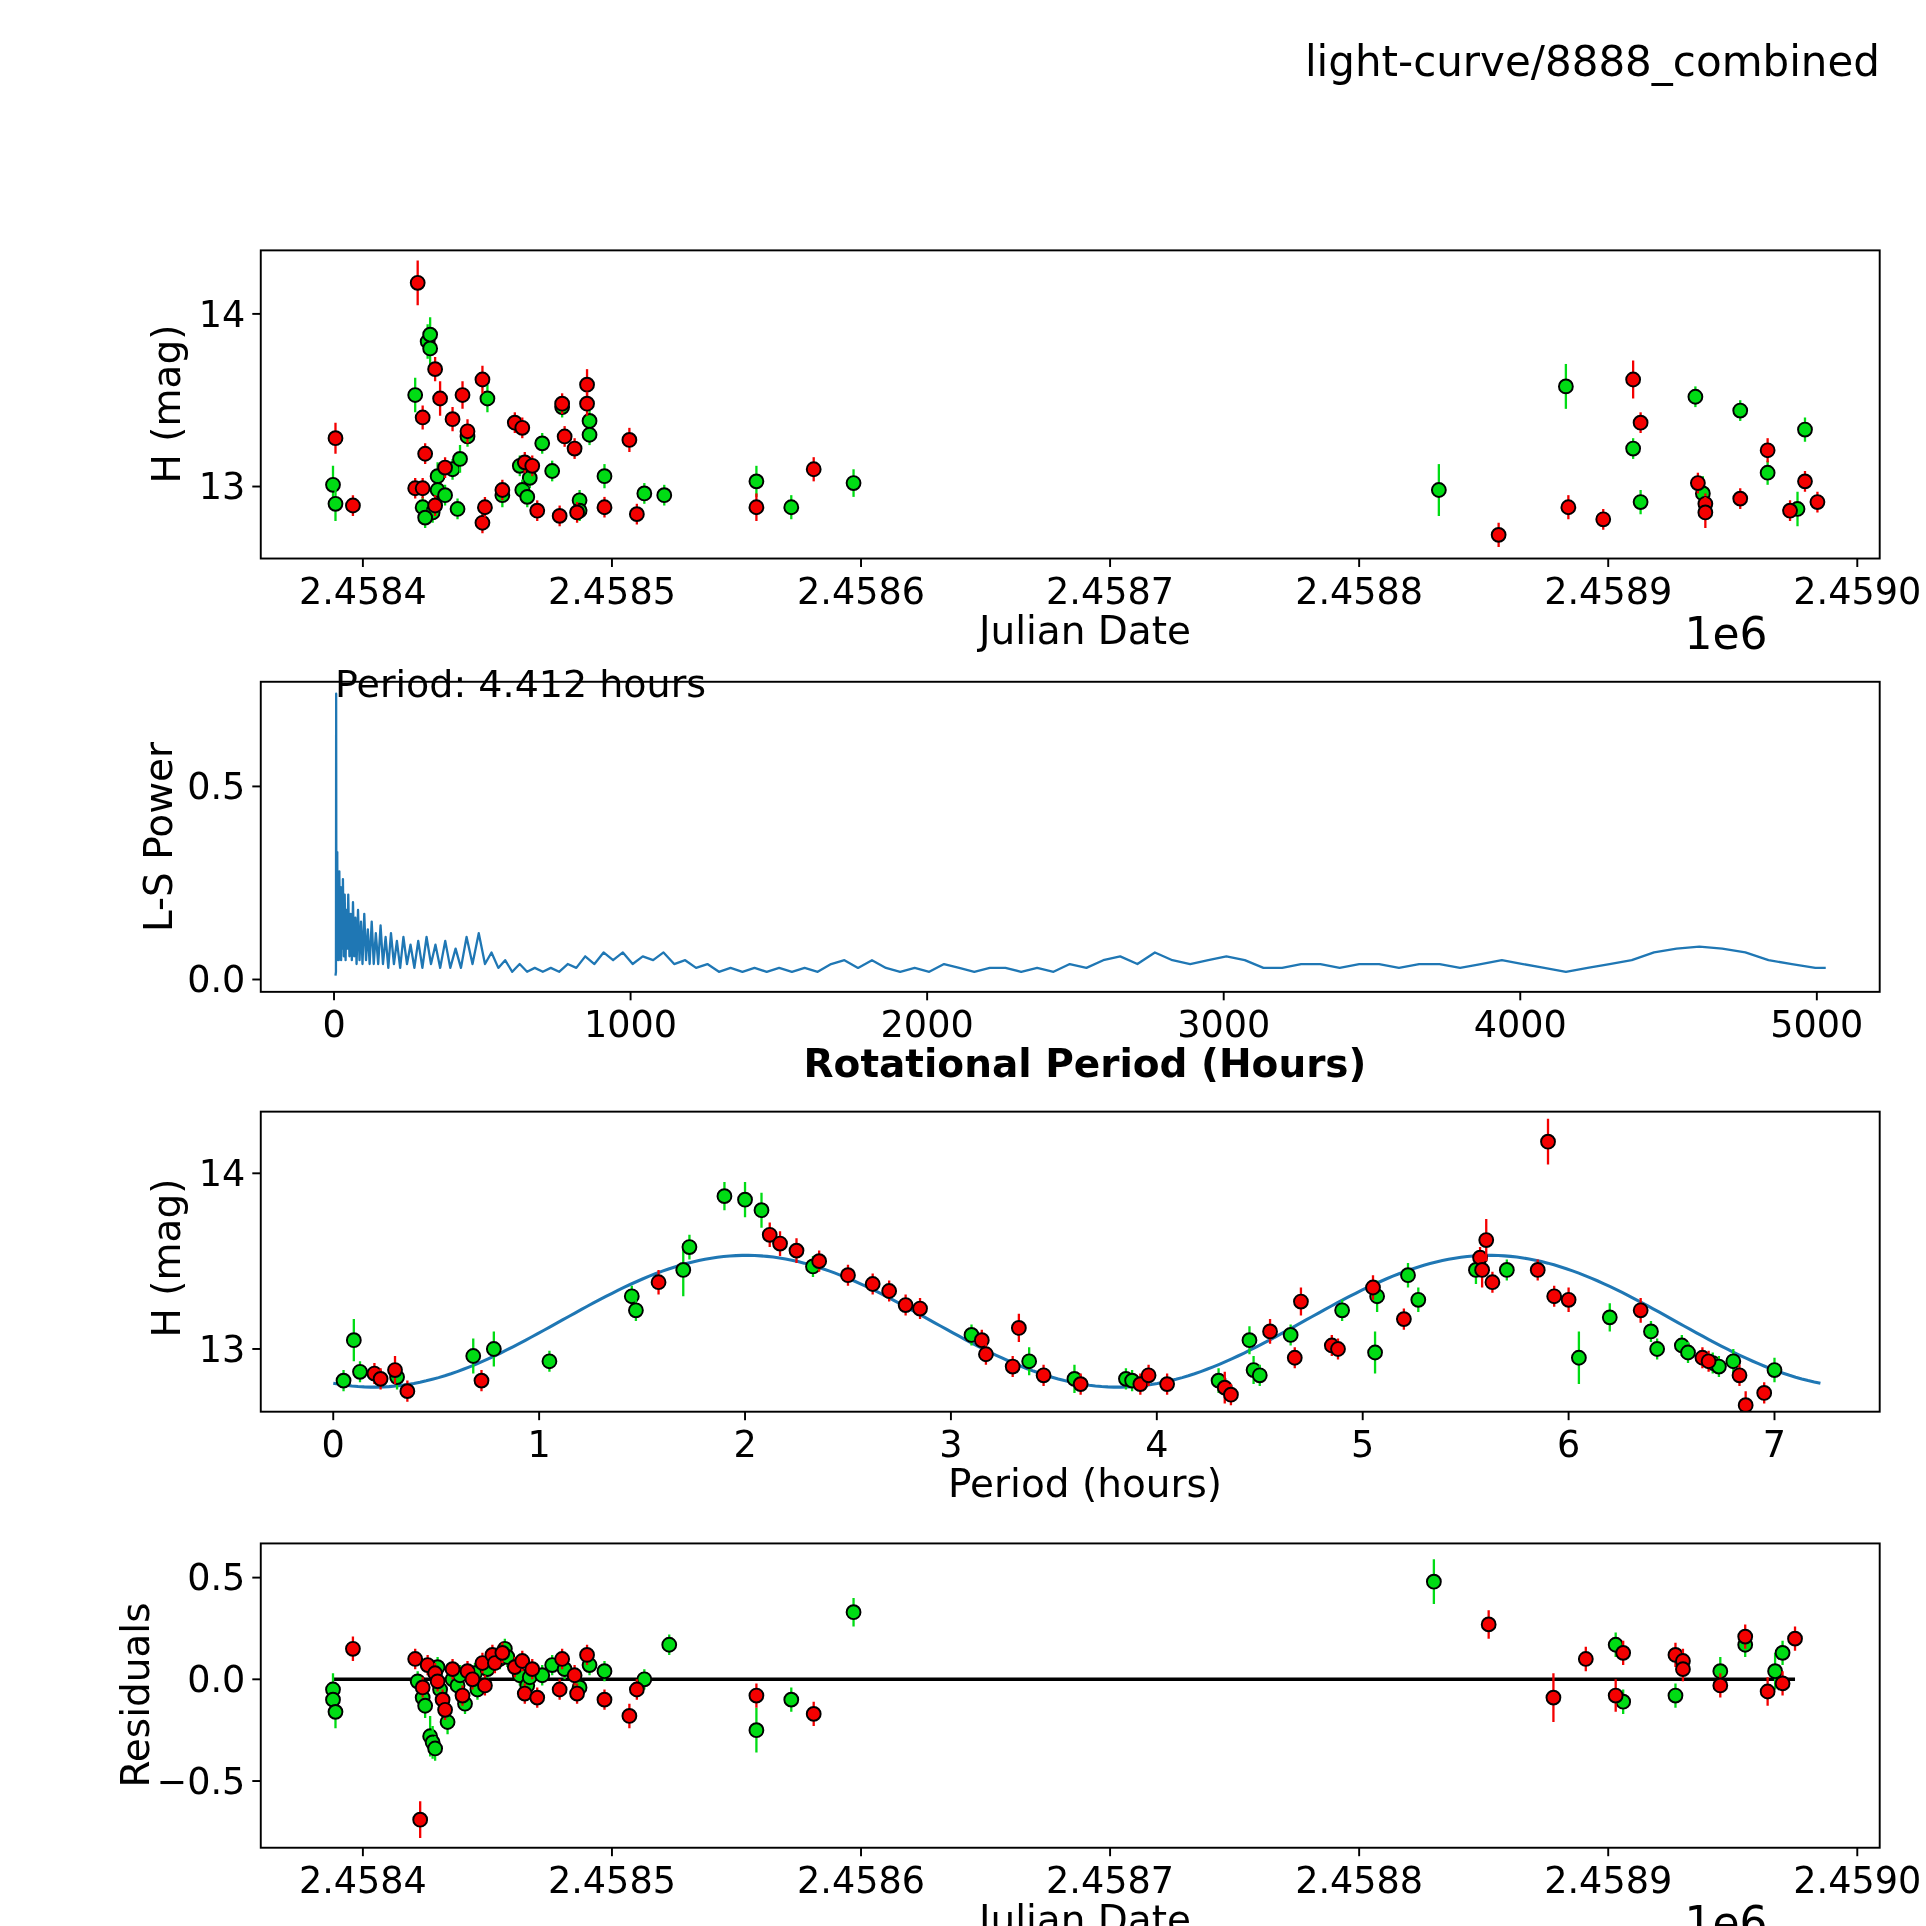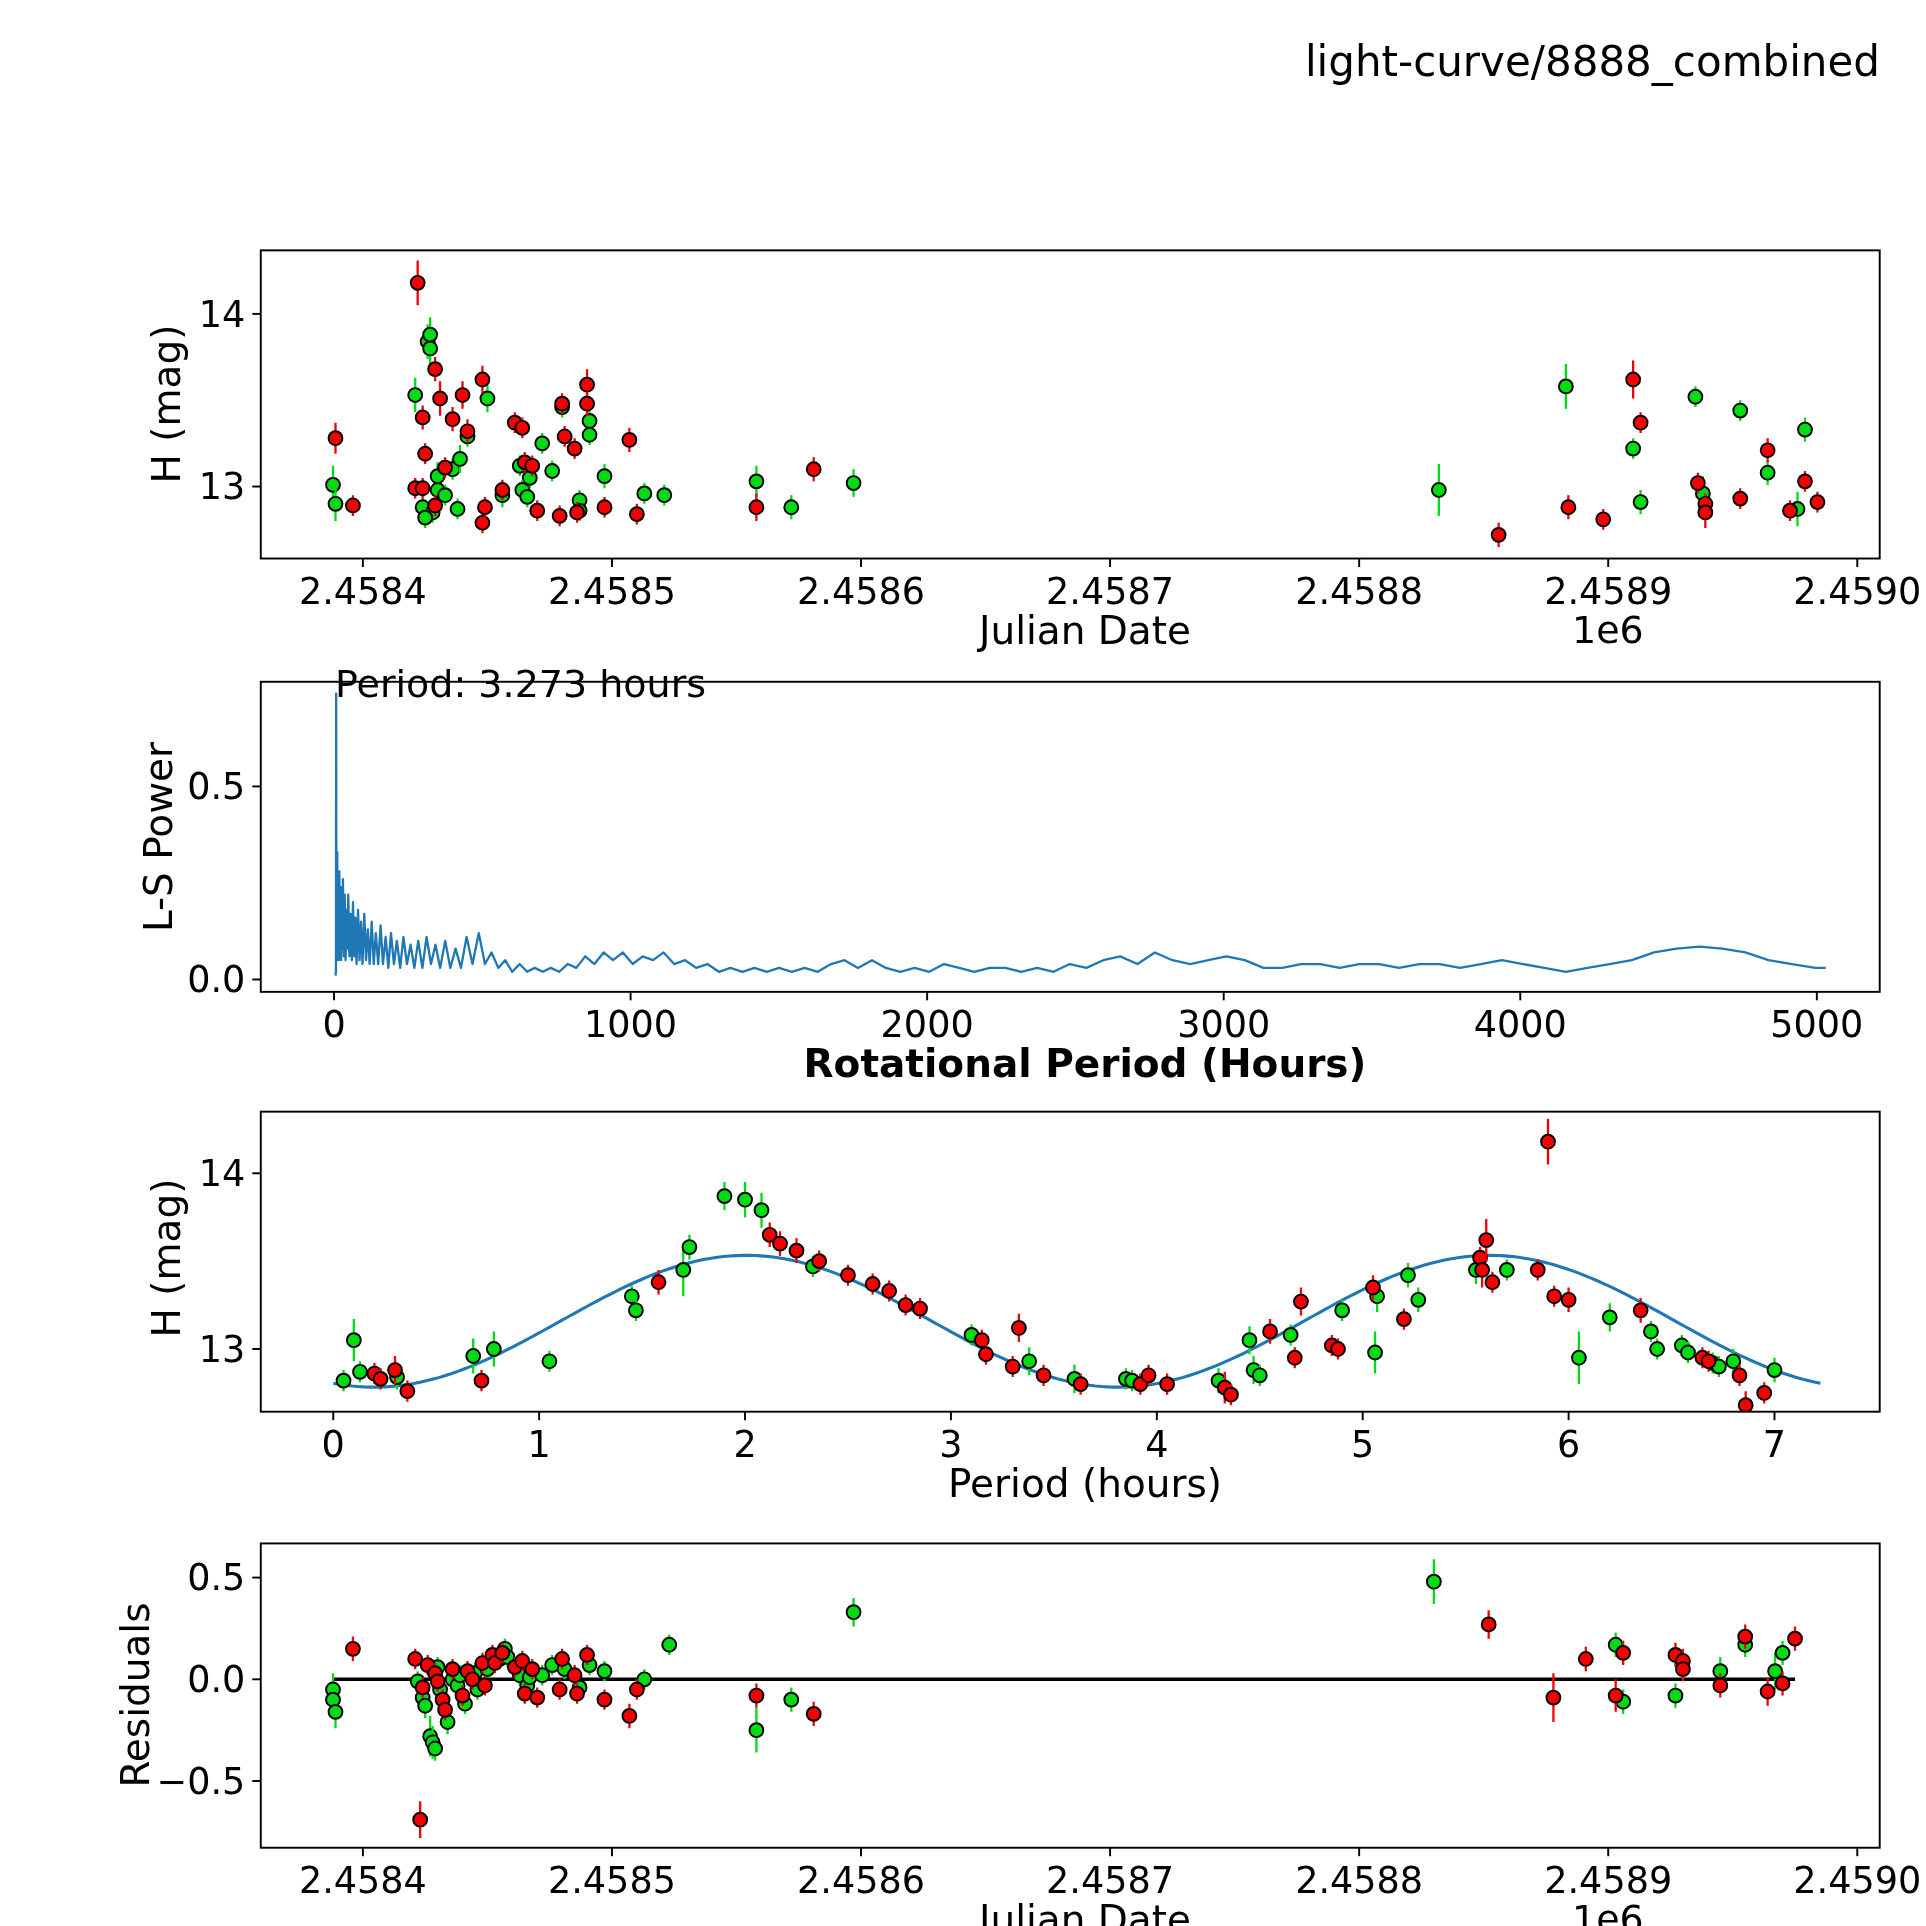--- a/index.html
+++ b/index.html
@@ -2,21 +2,21 @@
 <html style="font-size:6.2px"><head>
 <meta charset="utf-8">
 <style>
   html,body{margin:0;padding:0;background:#ffffff;}
   #figure{position:relative;width:2080px;height:2080px;background:#ffffff;
           font-family:"DejaVu Sans","Liberation Sans",sans-serif;color:#000;}
   #chart-svg{position:absolute;left:0;top:0;}
   .fig-text{position:absolute;color:#000;white-space:nowrap;}
   .fig-title{left:262px;top:37px;width:1618px;text-align:right;font-size:42px;}
   .x-label{left:276px;width:1618px;text-align:center;font-size:39px;}
-  .offset-label{width:308px;text-align:left;left:1572px;font-size:38px;}
+  .offset-label{width:308px;text-align:center;left:1572px;font-size:44px;}
   .y-label{transform:translate(-50%,-50%) rotate(-90deg);font-size:39px;}
   .annotation{font-size:38px;}
 </style>
 </head>
 <body>
 
 <div id="figure">
   <svg id="chart-svg" width="2080" height="2080" viewBox="0 0 5400 5400">
       <g>
         <g clip-path="url(#clip0)">
@@ -680,21 +680,21 @@
         <text x="637" y="4128.716577540107" text-anchor="end" font-size="95" fill="#000000" font-family="&quot;DejaVu Sans&quot;,sans-serif">0.5</text>
         <rect x="677" y="4007" width="4203" height="790" fill="none" stroke="#000000" stroke-width="5"></rect>
       </g>
       <clipPath id="clip3">
         <rect x="677" y="4007" width="4203" height="790"></rect>
       </clipPath>
     </svg>
 
   <div class="fig-text fig-title">light-curve/8888_combined</div>
 
-  <div class="fig-text annotation" style="left:335px;top:662px;">Period: 3.273 hours</div>
+  <div class="fig-text annotation" style="left:335px;top:662px;">Period: 4.412 hours</div>
 
   <div class="fig-text y-label" style="left:166px;top:404px;">H (mag)</div>
   <div class="fig-text x-label" style="top:608px;">Julian Date</div>
   <div class="fig-text offset-label" style="top:608px;">1e6</div>
 
   <div class="fig-text y-label" style="left:158px;top:837px;">L-S Power</div>
   <div class="fig-text x-label" style="top:1041px;font-weight:bold;">Rotational Period (Hours)</div>
 
   <div class="fig-text y-label" style="left:166px;top:1258px;">H (mag)</div>
   <div class="fig-text x-label" style="top:1461px;">Period (hours)</div>

